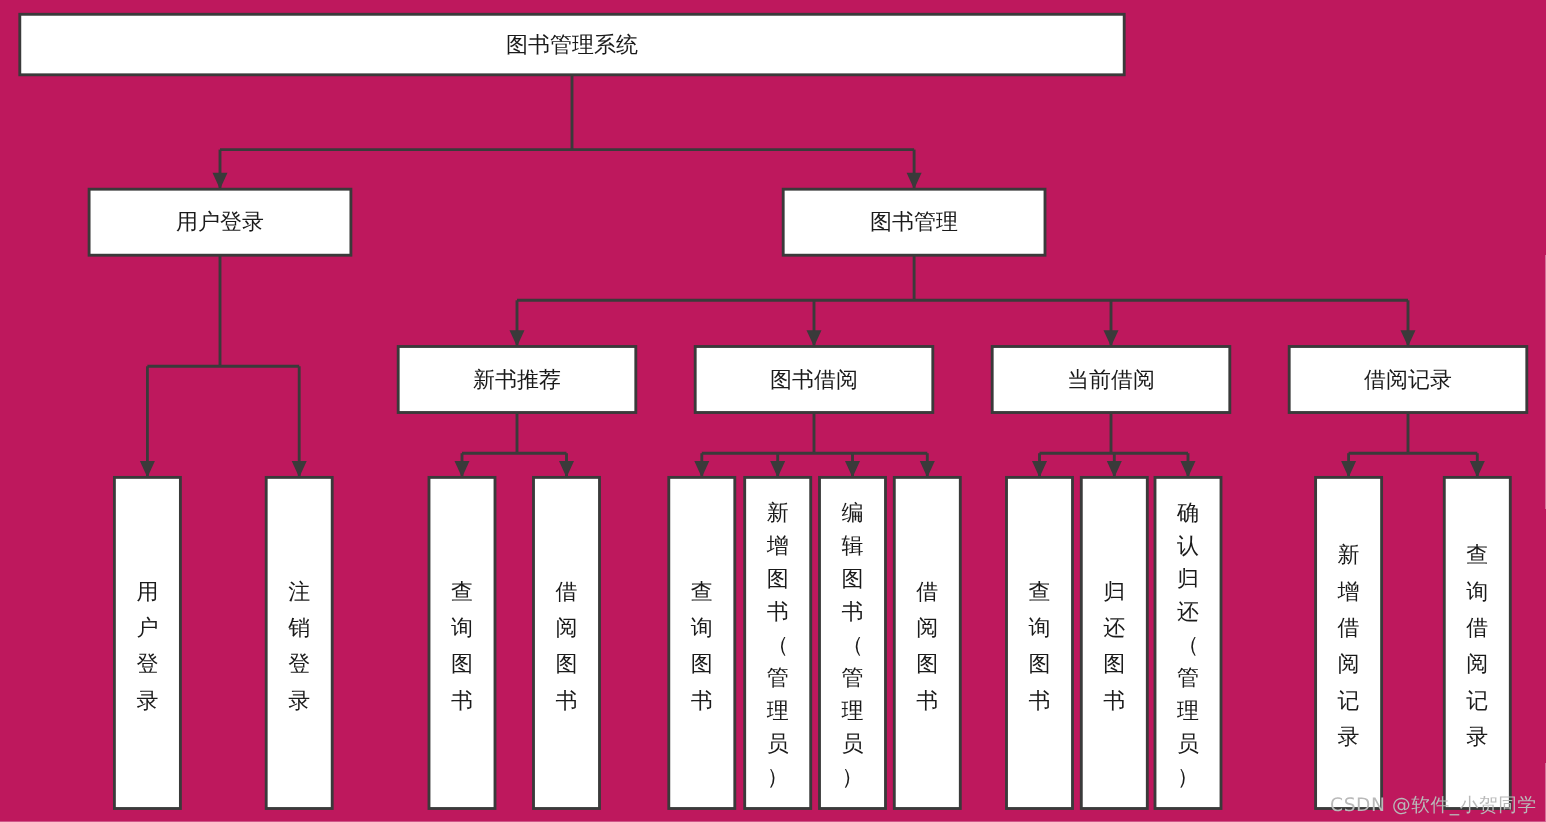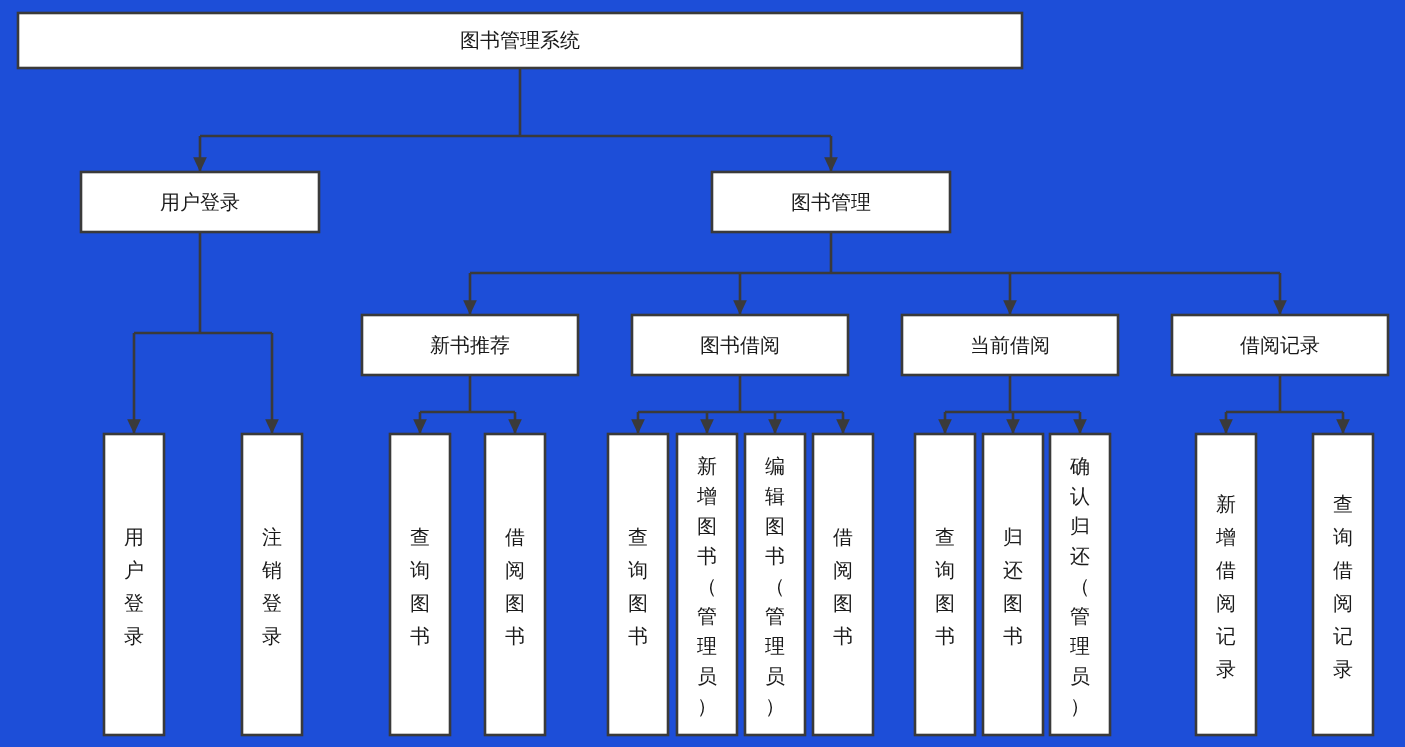--- a/index.html
+++ b/index.html
@@ -10,21 +10,21 @@
   body {
     width: 1405px;
     height: 747px;
     font-family: "DejaVu Sans", "Liberation Sans", sans-serif;
     overflow: hidden;
   }
   #diagram-root {
     position: relative;
     width: 1405px;
     height: 747px;
-    background: #1d4ed8;
+    background: #be185d;
   }
   svg#flow-svg {
     position: absolute;
     top: 0;
     left: 0;
     width: 1405px;
     height: 747px;
   }
   .node-box {
     fill: #ffffff;
@@ -203,14 +203,15 @@
           <rect x="1196" y="434" width="60" height="301" class="node-box"></rect>
           <text x="1226" class="node-label-v" font-size="23"><tspan x="1226" y="511.24">新</tspan><tspan x="1226" y="544.24">增</tspan><tspan x="1226" y="577.24">借</tspan><tspan x="1226" y="610.24">阅</tspan><tspan x="1226" y="643.24">记</tspan><tspan x="1226" y="676.24">录</tspan></text>
         </g>
         <g>
           <rect x="1313" y="434" width="60" height="301" class="node-box"></rect>
           <text x="1343" class="node-label-v" font-size="23"><tspan x="1343" y="511.24">查</tspan><tspan x="1343" y="544.24">询</tspan><tspan x="1343" y="577.24">借</tspan><tspan x="1343" y="610.24">阅</tspan><tspan x="1343" y="643.24">记</tspan><tspan x="1343" y="676.24">录</tspan></text>
         </g>
       </g>
   </svg>
 
+  <div class="watermark">CSDN @软件_小贺同学</div>
 
 </div>
 
 </body></html>

